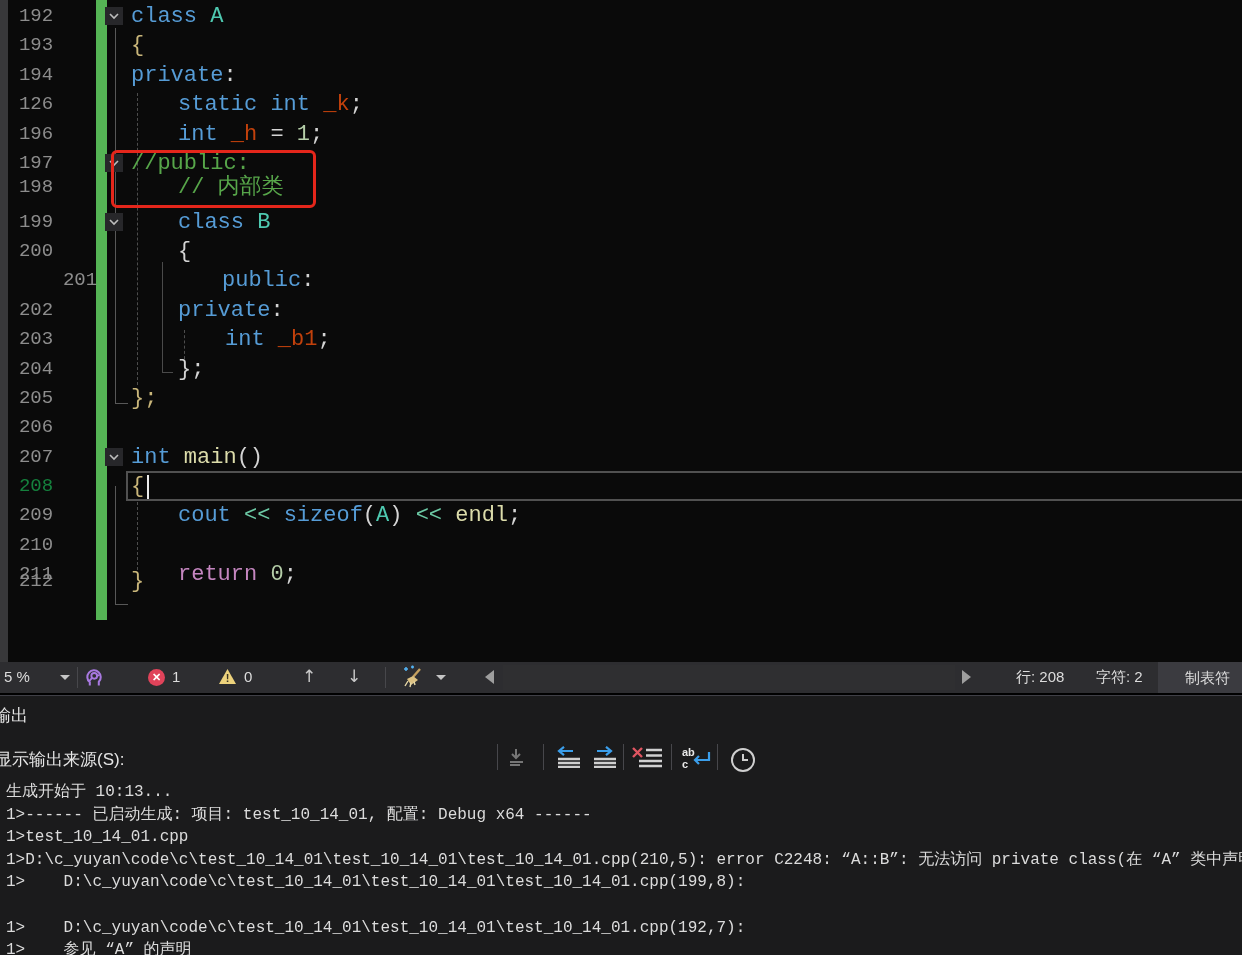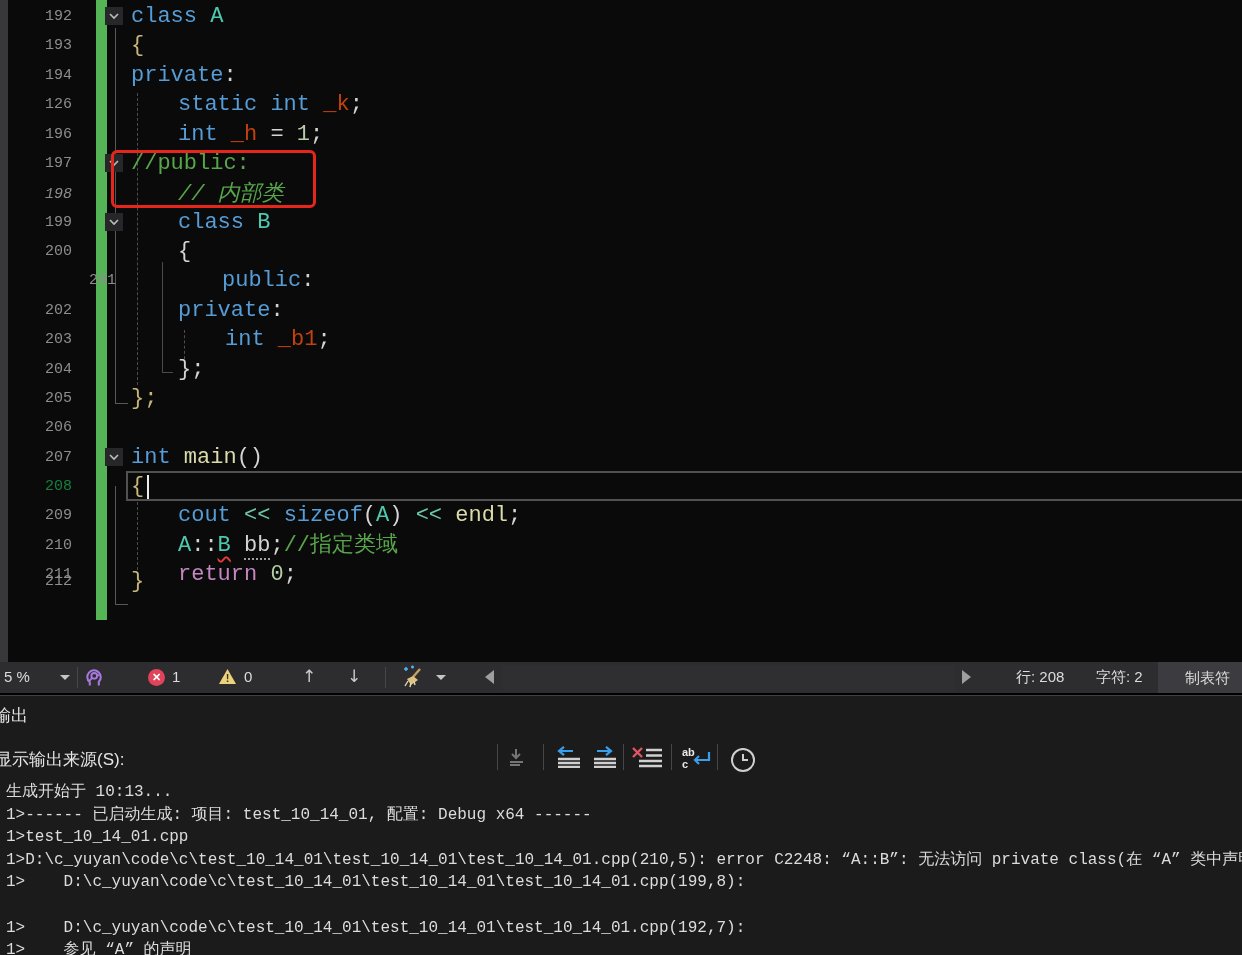--- a/index.html
+++ b/index.html
@@ -5,22 +5,22 @@
   html,body{margin:0;padding:0;background:#000;}
   body{position:relative;width:1242px;height:955px;overflow:hidden;
        font-family:"Liberation Sans",sans-serif;-webkit-font-smoothing:antialiased;}
 
   
   .editor{position:absolute;left:0;top:0;width:1242px;height:662px;background:#0a0a0a;}
   .margin-strip{position:absolute;left:0;top:0;width:8px;height:662px;background:#38383a;}
   .change-bar{position:absolute;left:96px;top:0;width:11px;height:620px;background:#55b455;}
   .code-line{position:absolute;left:0;right:0;height:29.4px;
              font-family:"Liberation Mono",monospace;font-size:22px;line-height:29.4px;white-space:pre;}
-  .ln{position:absolute;left:0;width:72px;text-align:right;color:#8d8d8d;
-      font-family:"Liberation Mono",monospace;font-size:15px;}
+  .ln{position:absolute;left:0;width:72px;text-align:center;color:#8d8d8d;
+      font-family:"Liberation Mono",monospace;font-size:19px;}
   .cur .ln{color:#15803d;}
   .toks{position:absolute;}
   .tk-k{color:#569cd6;}
   .tk-t{color:#4ec9b0;}
   .tk-c{color:#57a64a;}
   .tk-n{color:#b5cea8;}
   .tk-f{color:#dcdcaa;}
   .tk-p{color:#d4d4d4;}
   .tk-i{color:#c2410c;margin-top:40px;}
   .tk-g{color:#c9b67a;}
@@ -91,37 +91,37 @@
       <div class="code-line" style="top: 2px;"><span class="ln">192</span><span class="chev" style="top: 5px;"><svg width="14" height="14" viewBox="0 0 14 14">
             <polyline points="3,5 7,9 11,5" fill="none" stroke="#bdbdbd" stroke-width="1.6"></polyline>
           </svg></span><span class="toks" style="left: 131px;"><span class="tk-k">class </span><span class="tk-t">A</span></span></div>
       <div class="code-line" style="top: 31.38px;"><span class="ln">193</span><span class="toks" style="left: 131px;"><span class="tk-g">{</span></span></div>
       <div class="code-line" style="top: 60.76px;"><span class="ln">194</span><span class="toks" style="left: 131px;"><span class="tk-k">private</span><span class="tk-p">:</span></span></div>
       <div class="code-line" style="top: 90.14px;"><span class="ln">126</span><span class="toks" style="left: 178px;"><span class="tk-k">static </span><span class="tk-k">int </span><span class="tk-i">_k</span><span class="tk-p">;</span></span></div>
       <div class="code-line" style="top: 119.52px;"><span class="ln">196</span><span class="toks" style="left: 178px;"><span class="tk-k">int </span><span class="tk-i">_h </span><span class="tk-p">= </span><span class="tk-n">1</span><span class="tk-p">;</span></span></div>
       <div class="code-line" style="top: 148.9px;"><span class="ln">197</span><span class="chev" style="top: 5px;"><svg width="14" height="14" viewBox="0 0 14 14">
             <polyline points="3,5 7,9 11,5" fill="none" stroke="#bdbdbd" stroke-width="1.6"></polyline>
           </svg></span><span class="toks" style="left: 131px;"><span class="tk-c">//public:</span></span></div>
-      <div class="code-line" style="top: 180px; font-style: italic;"><span class="ln">198</span><span class="toks" style="left: 178px;"><span class="tk-c">// 内部类</span></span></div>
+      <div class="code-line" style="top: 173px;"><span class="ln">198</span><span class="toks" style="left: 178px;"><span class="tk-c">// 内部类</span></span></div>
       <div class="code-line" style="top: 207.66px;"><span class="ln">199</span><span class="chev" style="top: 5px;"><svg width="14" height="14" viewBox="0 0 14 14">
             <polyline points="3,5 7,9 11,5" fill="none" stroke="#bdbdbd" stroke-width="1.6"></polyline>
           </svg></span><span class="toks" style="left: 178px;"><span class="tk-k">class </span><span class="tk-t">B</span></span></div>
       <div class="code-line" style="top: 237.04px;"><span class="ln">200</span><span class="toks" style="left: 178px;"><span class="tk-p">{</span></span></div>
       <div class="code-line" style="top: 266.42px; margin-left: 44px;"><span class="ln">201</span><span class="toks" style="left: 178px;"><span class="tk-k">public</span><span class="tk-p">:</span></span></div>
       <div class="code-line" style="top: 295.8px;"><span class="ln">202</span><span class="toks" style="left: 178px;"><span class="tk-k">private</span><span class="tk-p">:</span></span></div>
       <div class="code-line" style="top: 325.18px;"><span class="ln">203</span><span class="toks" style="left: 225px;"><span class="tk-k">int </span><span class="tk-i">_b1</span><span class="tk-p">;</span></span></div>
       <div class="code-line" style="top: 354.56px;"><span class="ln">204</span><span class="toks" style="left: 178px;"><span class="tk-p">};</span></span></div>
       <div class="code-line" style="top: 383.94px;"><span class="ln">205</span><span class="toks" style="left: 131px;"><span class="tk-g">};</span></span></div>
       <div class="code-line" style="top: 413.32px;"><span class="ln">206</span><span class="toks" style="left: 131px;"></span></div>
       <div class="code-line" style="top: 442.7px;"><span class="ln">207</span><span class="chev" style="top: 5px;"><svg width="14" height="14" viewBox="0 0 14 14">
             <polyline points="3,5 7,9 11,5" fill="none" stroke="#bdbdbd" stroke-width="1.6"></polyline>
           </svg></span><span class="toks" style="left: 131px;"><span class="tk-k">int </span><span class="tk-f">main</span><span class="tk-p">()</span></span></div>
       <div class="code-line cur" style="top: 472.08px;"><span class="ln">208</span><span class="toks" style="left: 131px;"><span class="tk-g">{</span></span></div>
       <div class="code-line" style="top: 501.46px;"><span class="ln">209</span><span class="toks" style="left: 178px;"><span class="tk-k">cout</span><span class="tk-p"> </span><span class="tk-op">&lt;&lt;</span><span class="tk-p"> </span><span class="tk-k">sizeof</span><span class="tk-p">(</span><span class="tk-t">A</span><span class="tk-p">)</span><span class="tk-p"> </span><span class="tk-op">&lt;&lt;</span><span class="tk-p"> </span><span class="tk-f">endl</span><span class="tk-p">;</span></span></div>
-      <div class="code-line" style="top: 530.84px;"><span class="ln">210</span><span class="toks" style="left: 178px;"><span class="tk-t">A</span><span class="tk-p">::</span><span class="tk-terr">B</span><span class="tk-p"> </span><span class="tk-idot">bb</span><span class="tk-p">;</span><span class="tk-c">//指定类域</span></span></div>
+      <div class="code-line" style="top: 530.84px;"><span class="ln">210</span></div>
       <div class="code-line" style="top: 560.22px;"><span class="ln">211</span><span class="toks" style="left: 178px;"><span class="tk-ctrl">return </span><span class="tk-n">0</span><span class="tk-p">;</span></span></div>
       <div class="code-line" style="top: 567px;"><span class="ln">212</span><span class="toks" style="left: 131px;"><span class="tk-g">}</span></span></div>
     </div>
 
   <div class="cur-box"></div>
   <div class="caret"></div>
   <div class="red-annot"></div>
 </div>
 
 <div class="bottombar">

